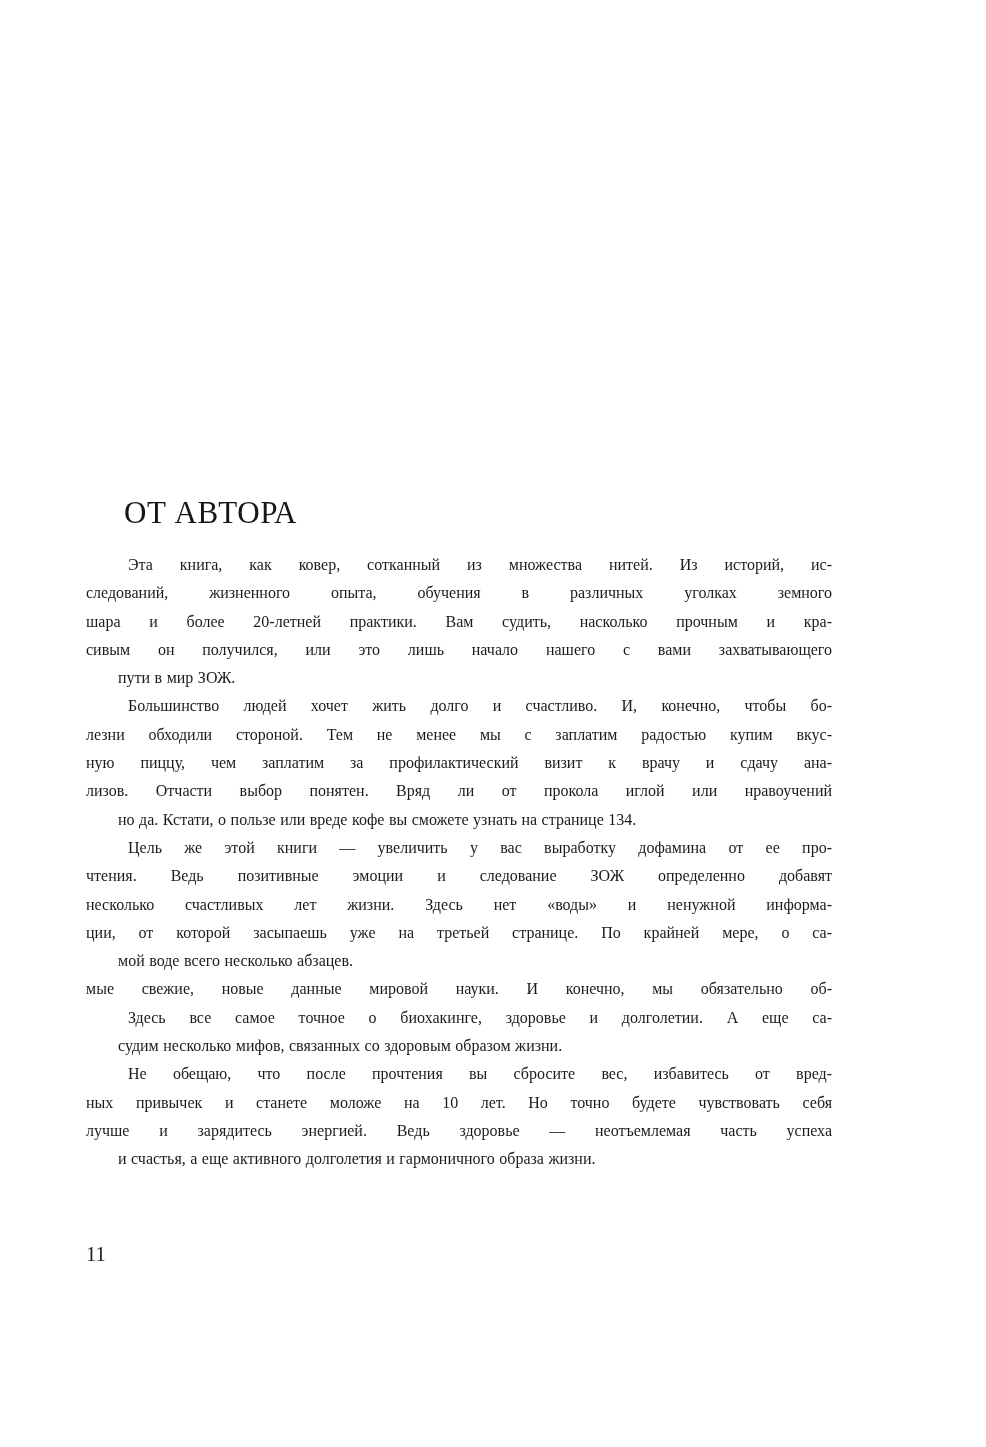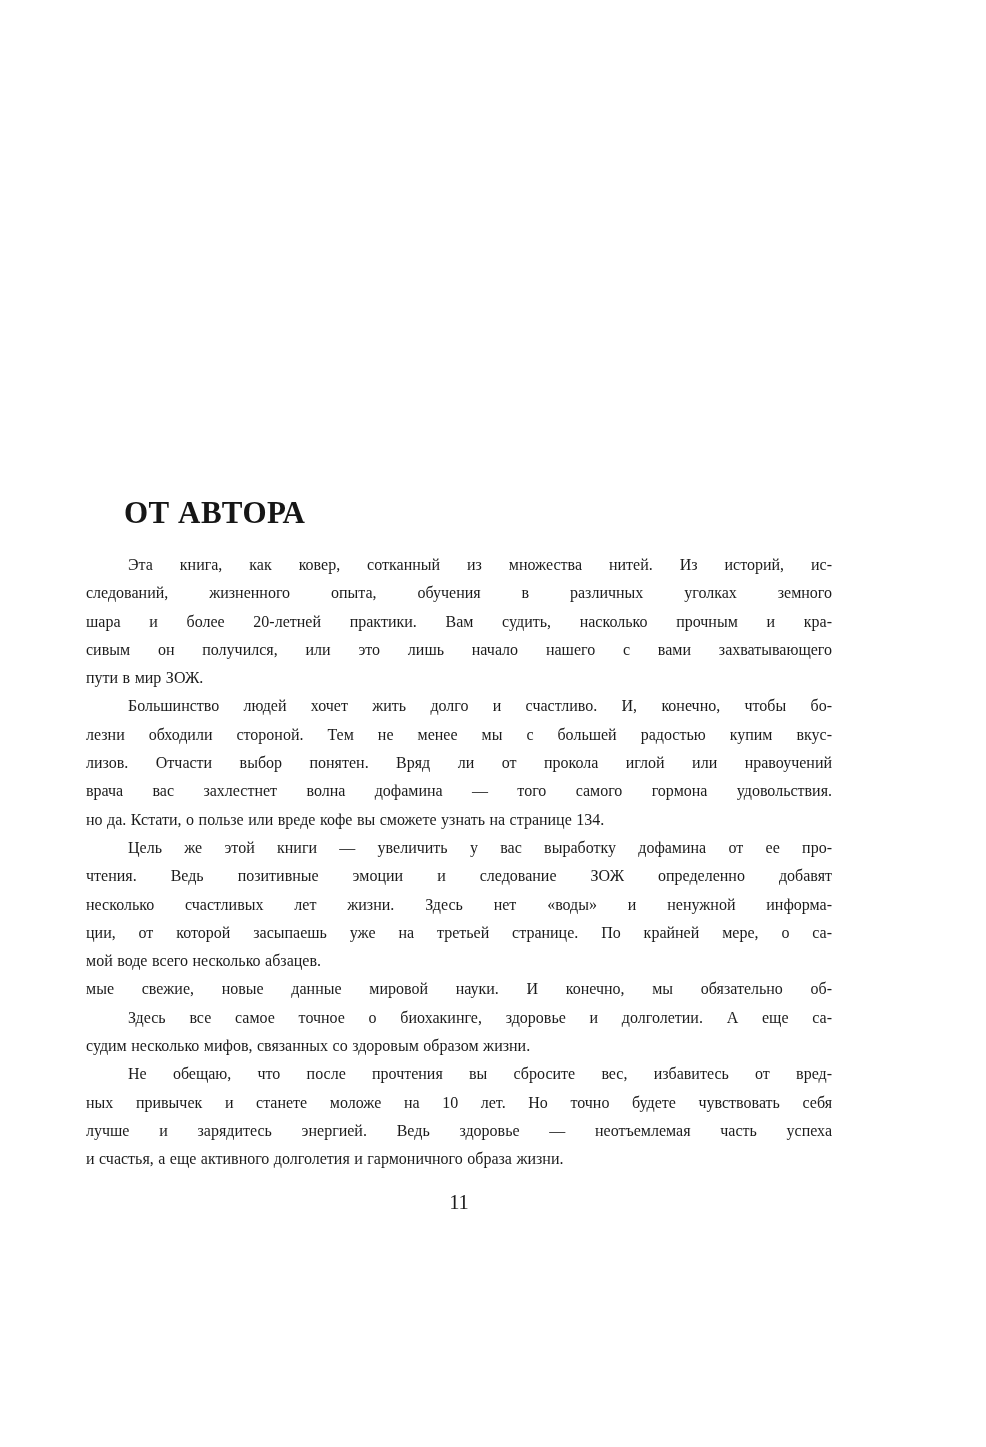--- a/index.html
+++ b/index.html
@@ -17,21 +17,21 @@
     color: #1b1b1b;
     overflow: hidden;
   }
   .heading {
     position: absolute;
     left: 124px;
     top: 494px;
     margin: 0;
     font-size: 31px;
     line-height: 1.2;
-    font-weight: bold;
+    font-weight: normal;
     letter-spacing: 0.5px;
     color: #161616;
     text-align: right;
   }
   .body-text {
     position: absolute;
     left: 86px;
     top: 551px;
     width: 746px;
   }
@@ -41,47 +41,48 @@
     text-align: justify;
     text-align-last: justify;
     white-space: normal;
     word-spacing: 0.5px;
   }
   .line.first {
     text-indent: 42px;
   }
   .line.end {
     text-align-last: left;
+    margin-left: 32px;
   }
   .page-number {
     position: absolute;
     left: 86px;
-    top: 1191px;
+    top: 1243px;
     width: 746px;
-    text-align: center;
+    text-align: left;
     font-size: 20.5px;
     color: #1b1b1b;
   }
 </style>
 </head>
 <body>
 
 <div class="page">
   <h1 class="heading">ОТ АВТОРА</h1>
 
   <div class="body-text">
       <div class="line first">Эта книга, как ковер, сотканный из множества нитей. Из историй, ис-</div>
       <div class="line">следований, жизненного опыта, обучения в различных уголках земного</div>
       <div class="line">шара и более 20-летней практики. Вам судить, насколько прочным и кра-</div>
       <div class="line">сивым он получился, или это лишь начало нашего с вами захватывающего</div>
       <div class="line end">пути в мир ЗОЖ.</div>
       <div class="line first">Большинство людей хочет жить долго и счастливо. И, конечно, чтобы бо-</div>
-      <div class="line">лезни обходили стороной. Тем не менее мы с большей радостью купим вкус-</div>
+      <div class="line">лезни обходили стороной. Тем не менее мы с заплатим радостью купим вкус-</div>
+      <div class="line">ную пиццу, чем заплатим за профилактический визит к врачу и сдачу ана-</div>
       <div class="line">лизов. Отчасти выбор понятен. Вряд ли от прокола иглой или нравоучений</div>
-      <div class="line">врача вас захлестнет волна дофамина — того самого гормона удовольствия.</div>
       <div class="line end">но да. Кстати, о пользе или вреде кофе вы сможете узнать на странице 134.</div>
       <div class="line first">Цель же этой книги — увеличить у вас выработку дофамина от ее про-</div>
       <div class="line">чтения. Ведь позитивные эмоции и следование ЗОЖ определенно добавят</div>
       <div class="line">несколько счастливых лет жизни. Здесь нет «воды» и ненужной информа-</div>
       <div class="line">ции, от которой засыпаешь уже на третьей странице. По крайней мере, о са-</div>
       <div class="line end">мой воде всего несколько абзацев.</div>
       <div class="line">мые свежие, новые данные мировой науки. И конечно, мы обязательно об-</div>
       <div class="line first">Здесь все самое точное о биохакинге, здоровье и долголетии. А еще са-</div>
       <div class="line end">судим несколько мифов, связанных со здоровым образом жизни.</div>
       <div class="line first">Не обещаю, что после прочтения вы сбросите вес, избавитесь от вред-</div>

